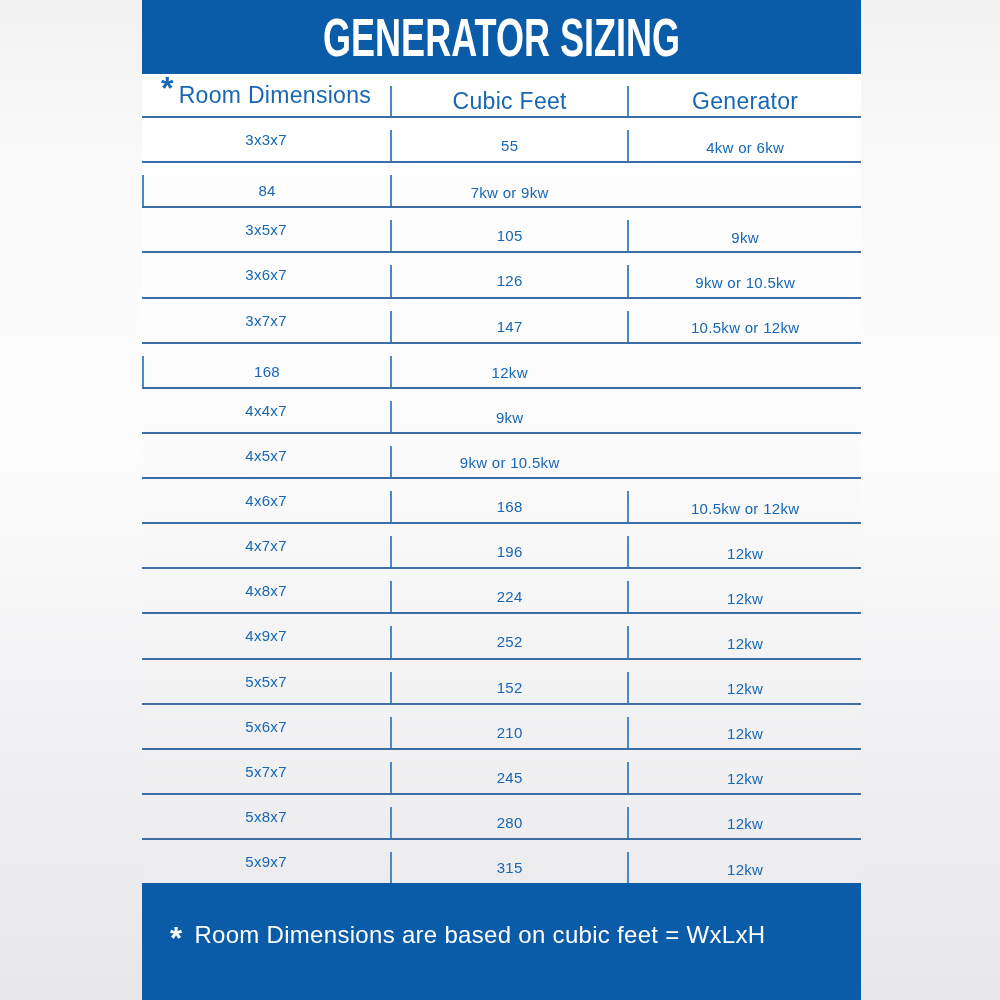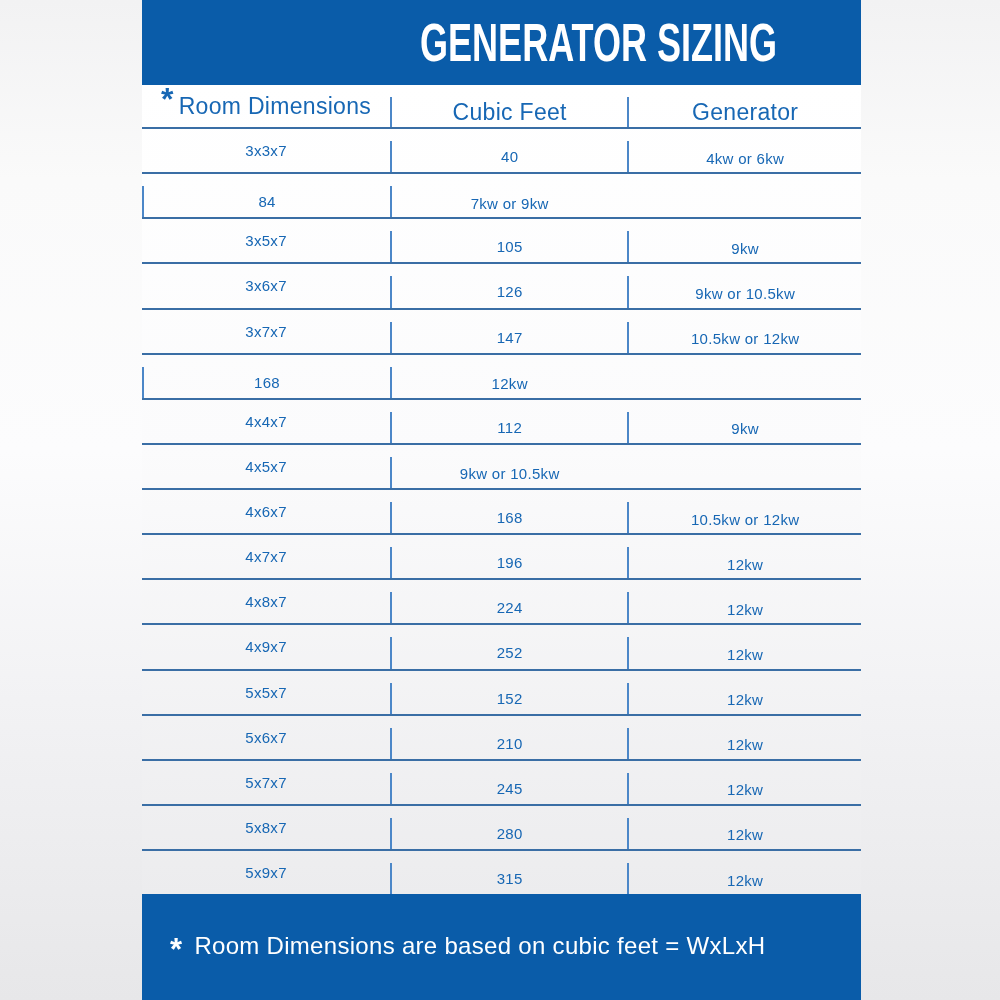--- a/index.html
+++ b/index.html
@@ -19,24 +19,24 @@
   }
   .panel {
     position: absolute;
     left: 142px;
     top: 0;
     width: 719px;
     height: 1000px;
     background: var(--panel-blue);
   }
   .title-band {
-    height: 85px;
+    height: 74px;
     display: flex;
     align-items: center;
-    justify-content: flex-end;
+    justify-content: center;
     border-radius: 18px;
   }
   .title {
     color: #ffffff;
     font-size: 53px;
     font-weight: bold;
     letter-spacing: 0px;
     white-space: nowrap;
     transform: scaleX(0.68);
     transform-origin: center;
@@ -123,21 +123,21 @@
       <div class="cell c1">
         <span class="hdr-asterisk">*</span>
         <span>Room Dimensions</span>
       </div>
       <div class="cell c2">Cubic Feet</div>
       <div class="cell c3">Generator</div>
     </div>
 
   <div class="row">
         <div class="cell c1">3x3x7</div>
-        <div class="cell c2">40</div>
+        <div class="cell c2">55</div>
         <div class="cell c3">4kw or 6kw</div>
       </div>
       <div class="row">
         <div class="cell c2">84</div>
         <div class="cell c3">7kw or 9kw</div>
       </div>
       <div class="row">
         <div class="cell c1">3x5x7</div>
         <div class="cell c2">105</div>
         <div class="cell c3">9kw</div>
@@ -151,21 +151,20 @@
         <div class="cell c1">3x7x7</div>
         <div class="cell c2">147</div>
         <div class="cell c3">10.5kw or 12kw</div>
       </div>
       <div class="row">
         <div class="cell c2">168</div>
         <div class="cell c3">12kw</div>
       </div>
       <div class="row">
         <div class="cell c1">4x4x7</div>
-        <div class="cell c2">112</div>
         <div class="cell c3">9kw</div>
       </div>
       <div class="row">
         <div class="cell c1">4x5x7</div>
         <div class="cell c3">9kw or 10.5kw</div>
       </div>
       <div class="row">
         <div class="cell c1">4x6x7</div>
         <div class="cell c2">168</div>
         <div class="cell c3">10.5kw or 12kw</div>

